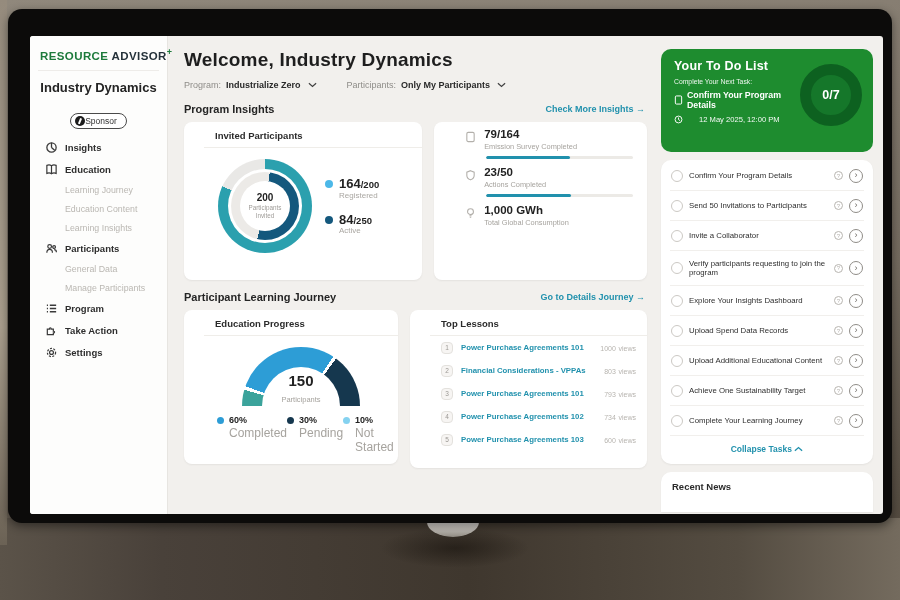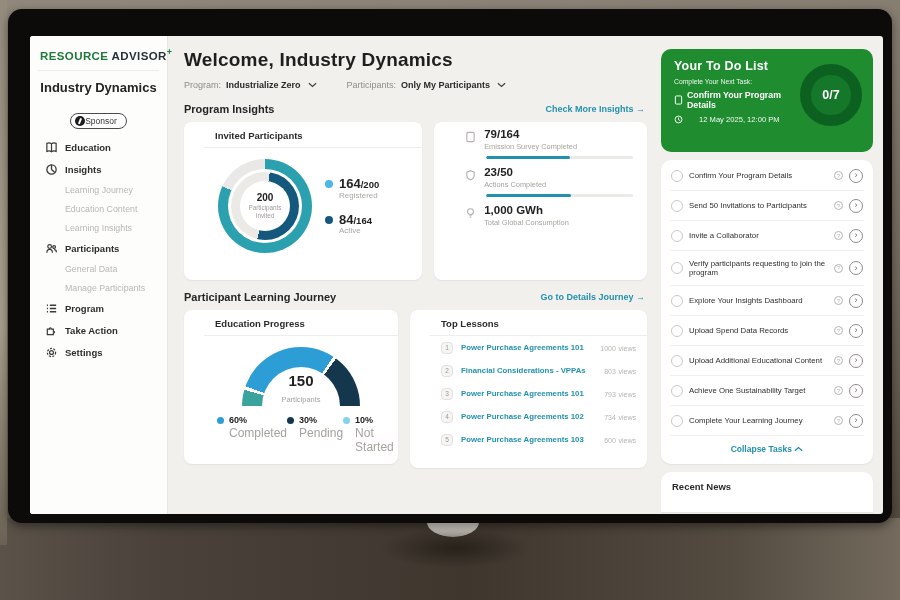--- a/index.html
+++ b/index.html
@@ -146,31 +146,31 @@
     <div class="org">Industry Dynamics</div>
     <div class="badge">
       <span class="badge-dot">
             <i></i>
           </span>
       <span>Sponsor</span>
     </div>
 
     <div class="nav">
       <div class="nav-item">
-        <svg width="13" height="13" viewBox="0 0 14 14" fill="none" stroke-width="1.3" stroke="currentColor">
-              <path d="M7 3 C5.6 2 3.4 2 2 2.6 V11.2 C3.4 10.6 5.6 10.6 7 11.6 C8.4 10.6 10.6 10.6 12 11.2 V2.6 C10.6 2 8.4 2 7 3 V11.2"></path>
-            </svg>
-        <span>Education</span>
-      </div>
-      <div class="nav-item">
         <svg width="13" height="13" viewBox="0 0 14 14" fill="none" stroke-width="1.4" stroke="currentColor">
               <circle cx="7" cy="7" r="5"></circle>
               <path d="M7 7 V2 M7 7 L10.6 10.2"></path>
             </svg>
         <span>Insights</span>
+      </div>
+      <div class="nav-item">
+        <svg width="13" height="13" viewBox="0 0 14 14" fill="none" stroke-width="1.3" stroke="currentColor">
+              <path d="M7 3 C5.6 2 3.4 2 2 2.6 V11.2 C3.4 10.6 5.6 10.6 7 11.6 C8.4 10.6 10.6 10.6 12 11.2 V2.6 C10.6 2 8.4 2 7 3 V11.2"></path>
+            </svg>
+        <span>Education</span>
       </div>
       <div class="nav-sub">Learning Journey</div>
       <div class="nav-sub">Education Content</div>
       <div class="nav-sub">Learning Insights</div>
       <div class="nav-item">
         <svg width="13" height="13" viewBox="0 0 14 14" fill="none" stroke-width="1.3" stroke="currentColor">
               <circle cx="5" cy="4.8" r="2"></circle>
               <circle cx="9.8" cy="5.4" r="1.5"></circle>
               <path d="M2 11.5 C2 9 3.5 8 5 8 C6.5 8 8 9 8 11.5 M9.8 8.2 C11.3 8.2 12.3 9.3 12.3 11"></path>
             </svg>
@@ -243,21 +243,21 @@
             <div class="leg-item">
               <span class="dot" style="background:#4cb8e8"></span>
               <div>
                 <div class="val"><span>164</span><small>/200</small></div>
                 <div class="lab">Registered</div>
               </div>
             </div>
             <div class="leg-item">
               <span class="dot" style="background:#14587d"></span>
               <div>
-                <div class="val"><span>84</span><small>/164</small></div>
+                <div class="val"><span>84</span><small>/250</small></div>
                 <div class="lab">Active</div>
               </div>
             </div>
           </div>
         </div>
       </div>
 
       <div class="card info">
         <div class="stat">
           <div class="stat-top">

